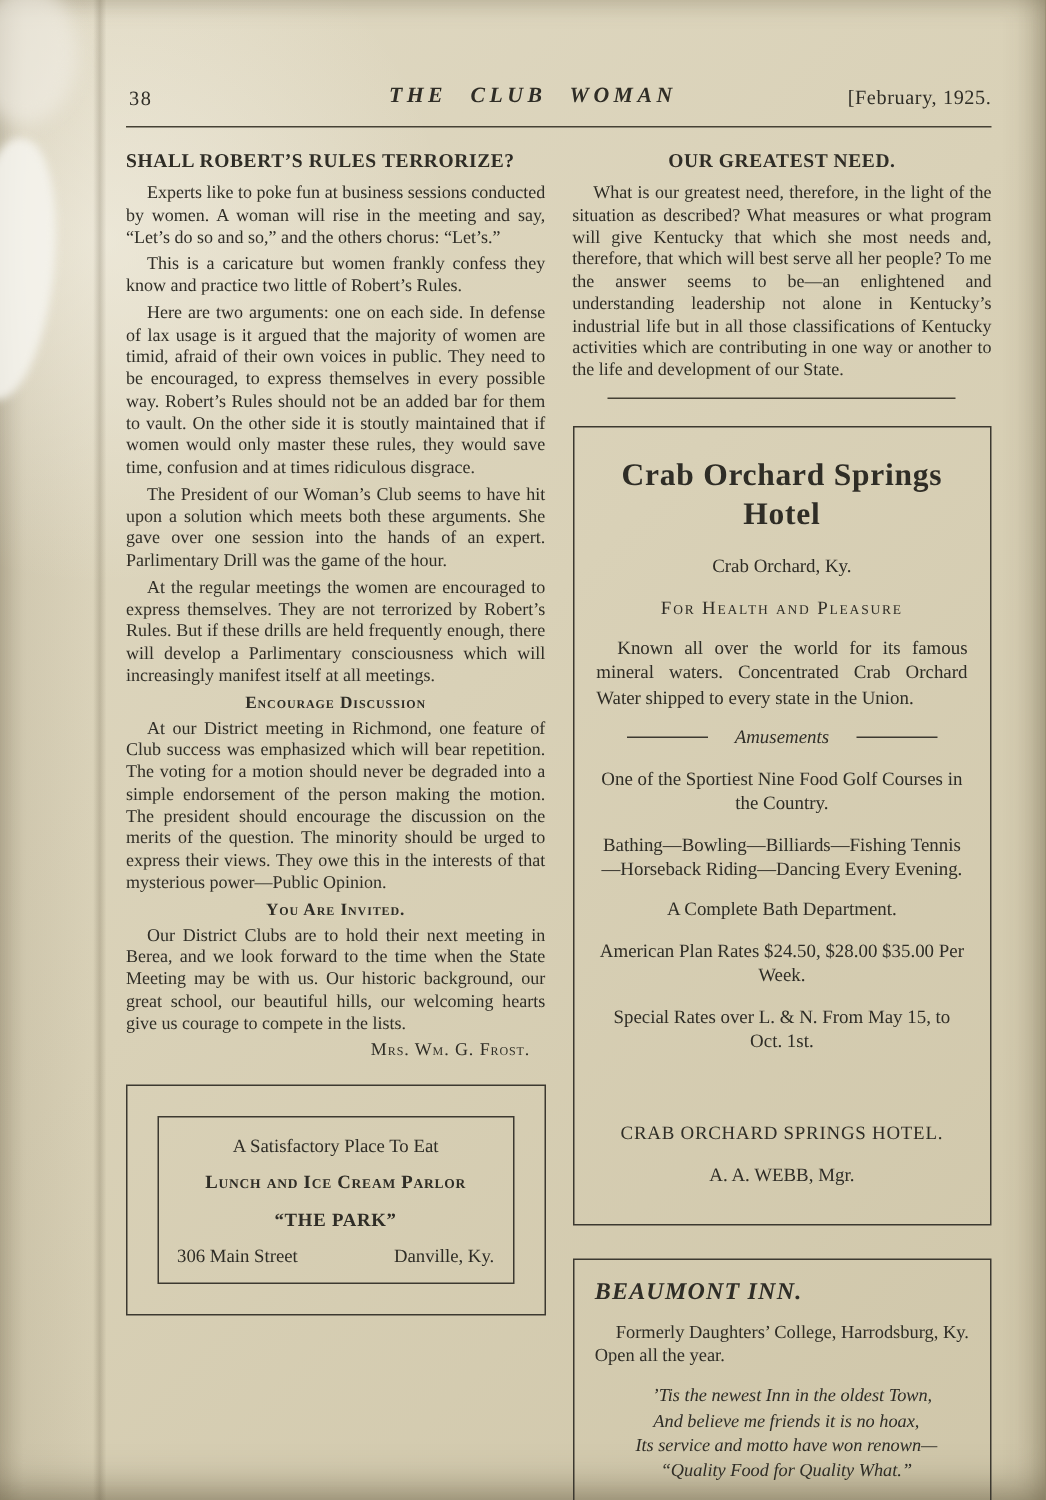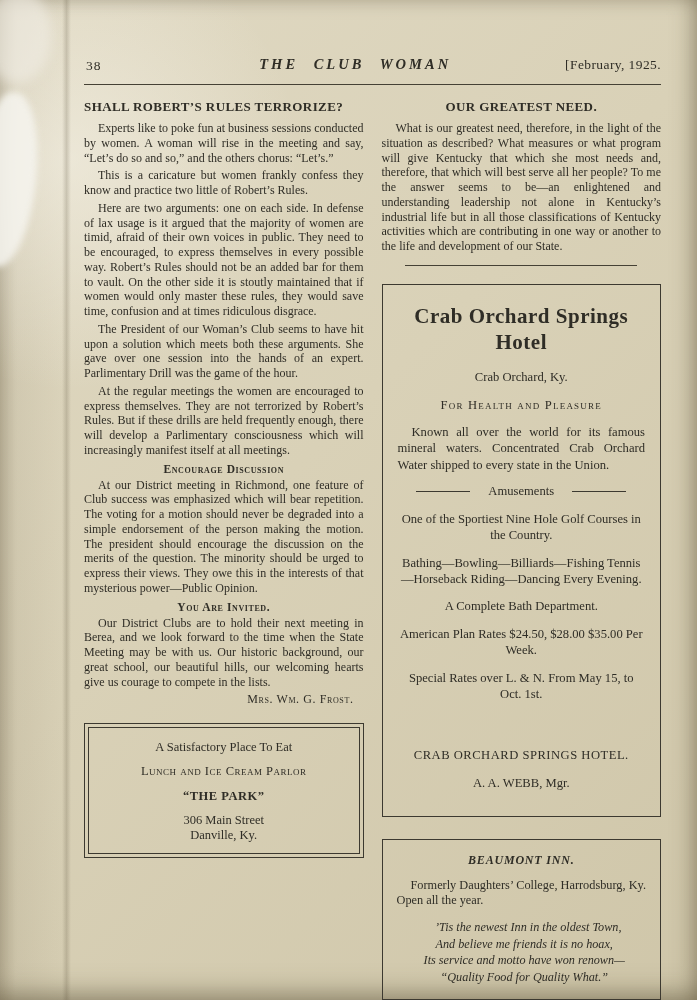--- a/index.html
+++ b/index.html
@@ -69,54 +69,54 @@
   .art-head.centered { text-align: center; }
   .subhead {
     text-align: center; font-size: 11.5px; font-weight: bold;
     font-variant: small-caps; letter-spacing: 0.6px; margin: 5px 0 3px 0;
   }
   .signature {
     text-align: right !important; text-indent: 0 !important;
     font-variant: small-caps; letter-spacing: 0.6px; padding-right: 10px;
     margin-top: 2px;
   }
-  .smallcaps { font-variant: small-caps; letter-spacing: 0.5px; }
+  .smallcaps { font-variant: small-caps; letter-spacing: 0.5px; font-weight: bold; }
 
   
-  .park { border: 1px solid #3c3930; padding: 3px; margin-top: 16px; }
+  .park { border: 1px solid #3c3930; padding: 20px; margin-top: 16px; }
   .park-inner { border: 1px solid #3c3930; padding: 12px 12px 10px 12px; text-align: center; }
   .park-inner p { text-align: center; text-indent: 0; font-size: 12.5px; margin-bottom: 9px; }
   .park-name { font-weight: bold; letter-spacing: 0.5px; }
-  .park-row { display: flex; justify-content: space-between; font-size: 12.5px; margin-top: 4px; flex-direction: column; }
+  .park-row { display: flex; justify-content: space-between; font-size: 12.5px; margin-top: 4px; }
 
   
   .endrule { border-top: 1.1px solid #454135; width: 232px; margin: 11px auto 18px auto; }
 
   .crab {
     border: 1.5px solid #3c3930; padding: 18px 15px 14px 15px; text-align: center;
   }
   .crab p, .crab h3, .crab h4 { text-indent: 0; }
   .crab-title {
     font-size: 21px; font-weight: bold; line-height: 1.25;
     letter-spacing: 0.5px; margin-bottom: 14px;
   }
   .crab-loc { font-size: 13px; margin-bottom: 12px; }
   .crab-tag { font-variant: small-caps; font-size: 12.5px; letter-spacing: 1.2px; margin-bottom: 12px; font-weight: normal; }
   .crab p { font-size: 12.6px; line-height: 1.3; margin-bottom: 11px; text-align: center; }
   .crab p.justify { text-align: justify; text-indent: 14px; }
-  .amuse { display: flex; align-items: center; justify-content: center; gap: 18px; margin: 4px 0 12px 0; font-size: 12.6px; }
+  .amuse { display: flex; align-items: center; justify-content: center; gap: 18px; margin: 4px 0 12px 0; font-size: 12.6px; font-style: italic; }
   .dash-line { display: inline-block; width: 54px; border-top: 1px solid #3c3930; }
   .crab-caps { letter-spacing: 0.5px; margin-top: 45px; }
 
   .beaumont {
     border: 1.5px solid #3c3930; padding: 13px 14px 12px 14px; margin-top: 22px;
   }
   .beaumont-title {
-    text-align: center; font-weight: bold; font-style: italic;
-    font-size: 12px; letter-spacing: 0.8px; margin-bottom: 10px;
+    font-weight: bold; font-style: italic;
+    font-size: 16px; letter-spacing: 0.8px; margin-bottom: 10px;
   }
   .beaumont p { font-size: 12.3px; }
   .beaumont .lead { margin-bottom: 12px; }
   .poem p { text-align: center; text-indent: 0; font-size: 12.2px; line-height: 1.28; margin-bottom: 1px; padding-left: 6px; font-style: italic; }
   .poem p:first-child { text-indent: 8px; }
 </style>
 </head>
 <body>
 
 <div class="scan">
@@ -169,21 +169,21 @@
       <div class="crab">
         <h2 class="crab-title"><span>Crab Orchard Springs</span><br><span>Hotel</span></h2>
         <p class="crab-loc">Crab Orchard, Ky.</p>
         <p class="crab-tag smallcaps">For Health and Pleasure</p>
         <p class="justify">Known all over the world for its famous mineral waters. Concentrated Crab Orchard Water shipped to every state in the Union.</p>
         <div class="amuse">
           <span class="dash-line"></span>
           <span>Amusements</span>
           <span class="dash-line"></span>
         </div>
-        <p>One of the Sportiest Nine Hole Golf Courses in the Country.</p>
+        <p>One of the Sportiest Nine Food Golf Courses in the Country.</p>
         <p>Bathing—Bowling—Billiards—Fishing Tennis—Horseback Riding—Dancing Every Evening.</p>
         <p>A Complete Bath Department.</p>
         <p>American Plan Rates $24.50, $28.00 $35.00 Per Week.</p>
         <p>Special Rates over L. &amp; N. From May 15, to Oct. 1st.</p>
         <p class="crab-caps">CRAB ORCHARD SPRINGS HOTEL.</p>
         <p>A. A. WEBB, Mgr.</p>
       </div>
 
       <div class="beaumont">
         <h2 class="beaumont-title">BEAUMONT INN.</h2>

